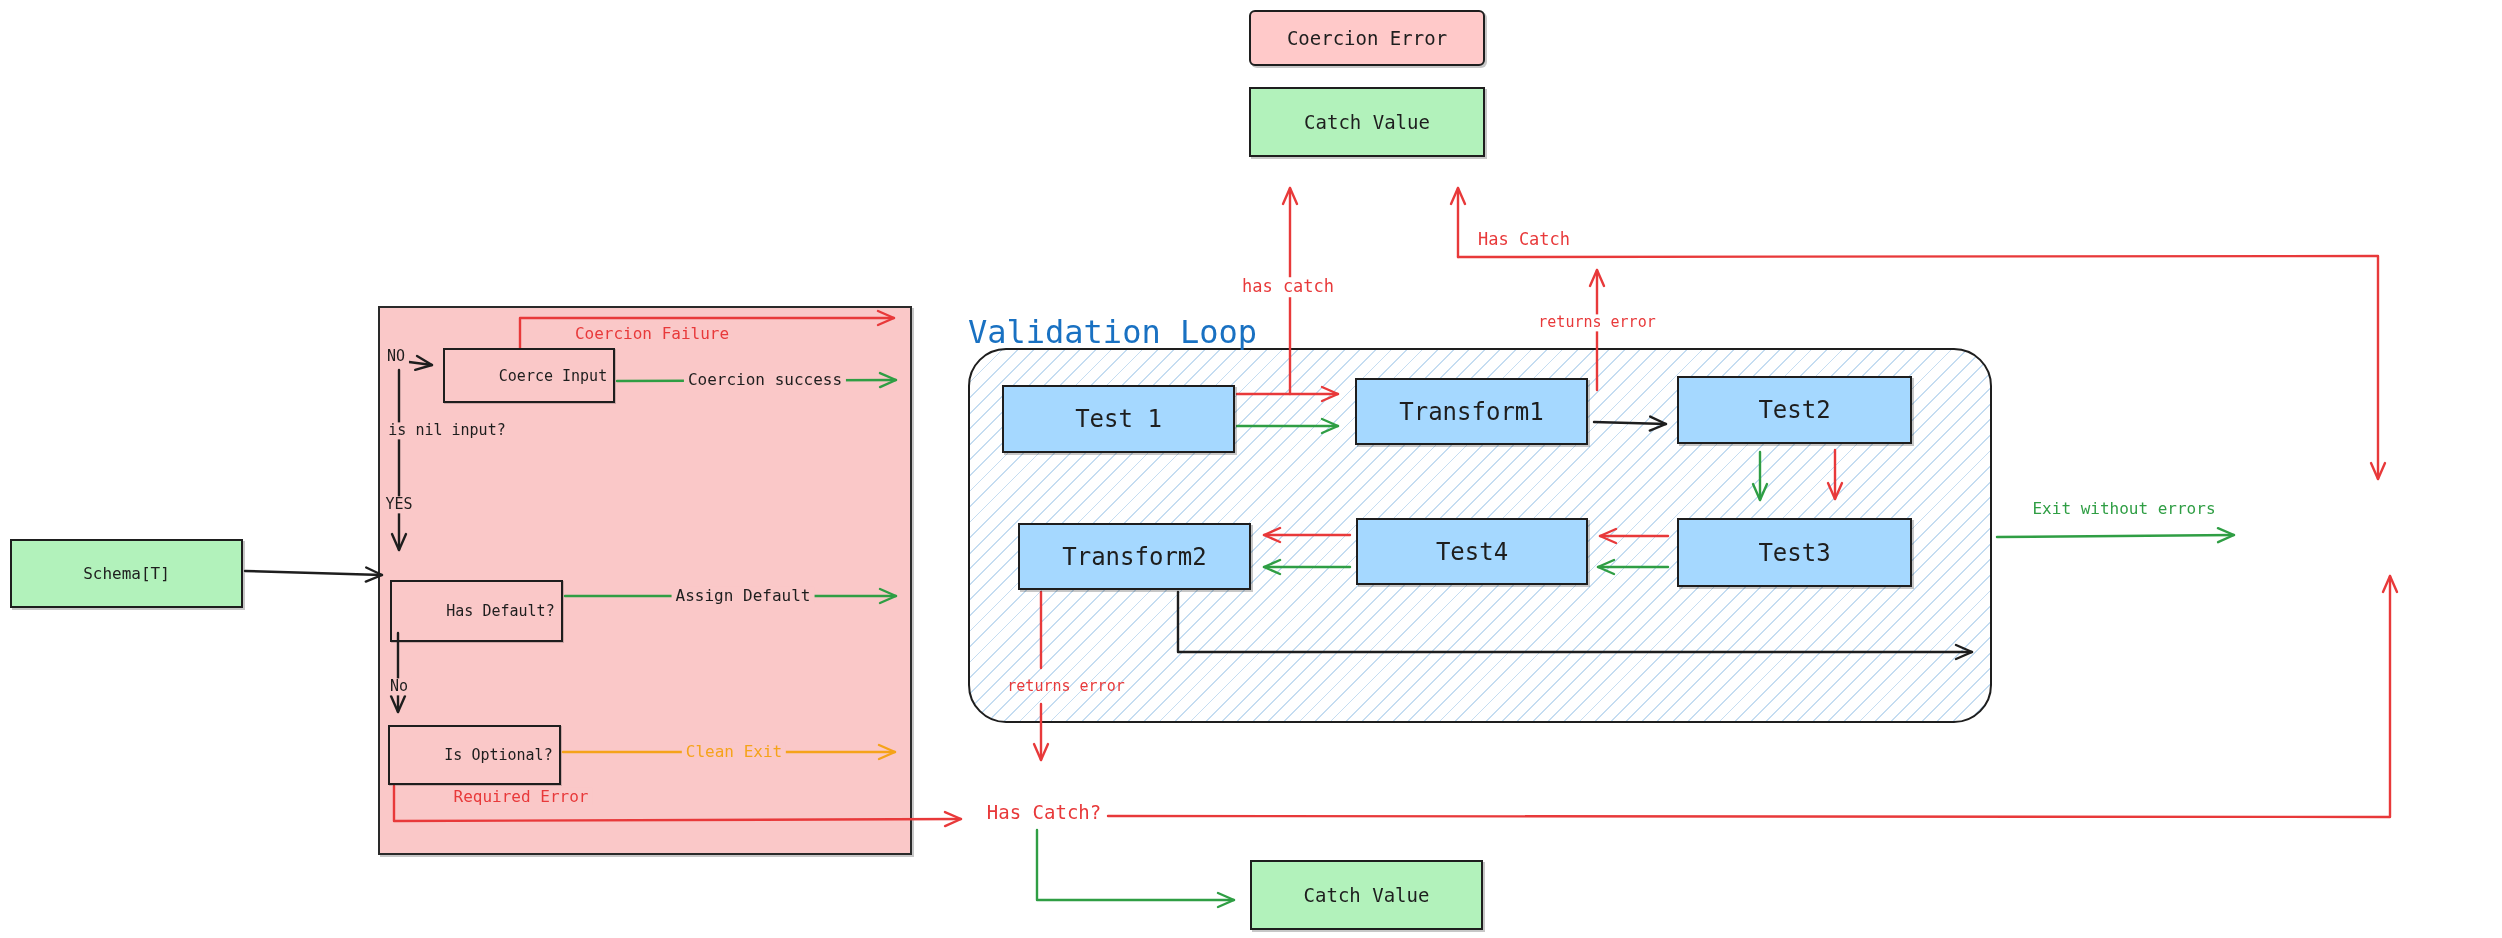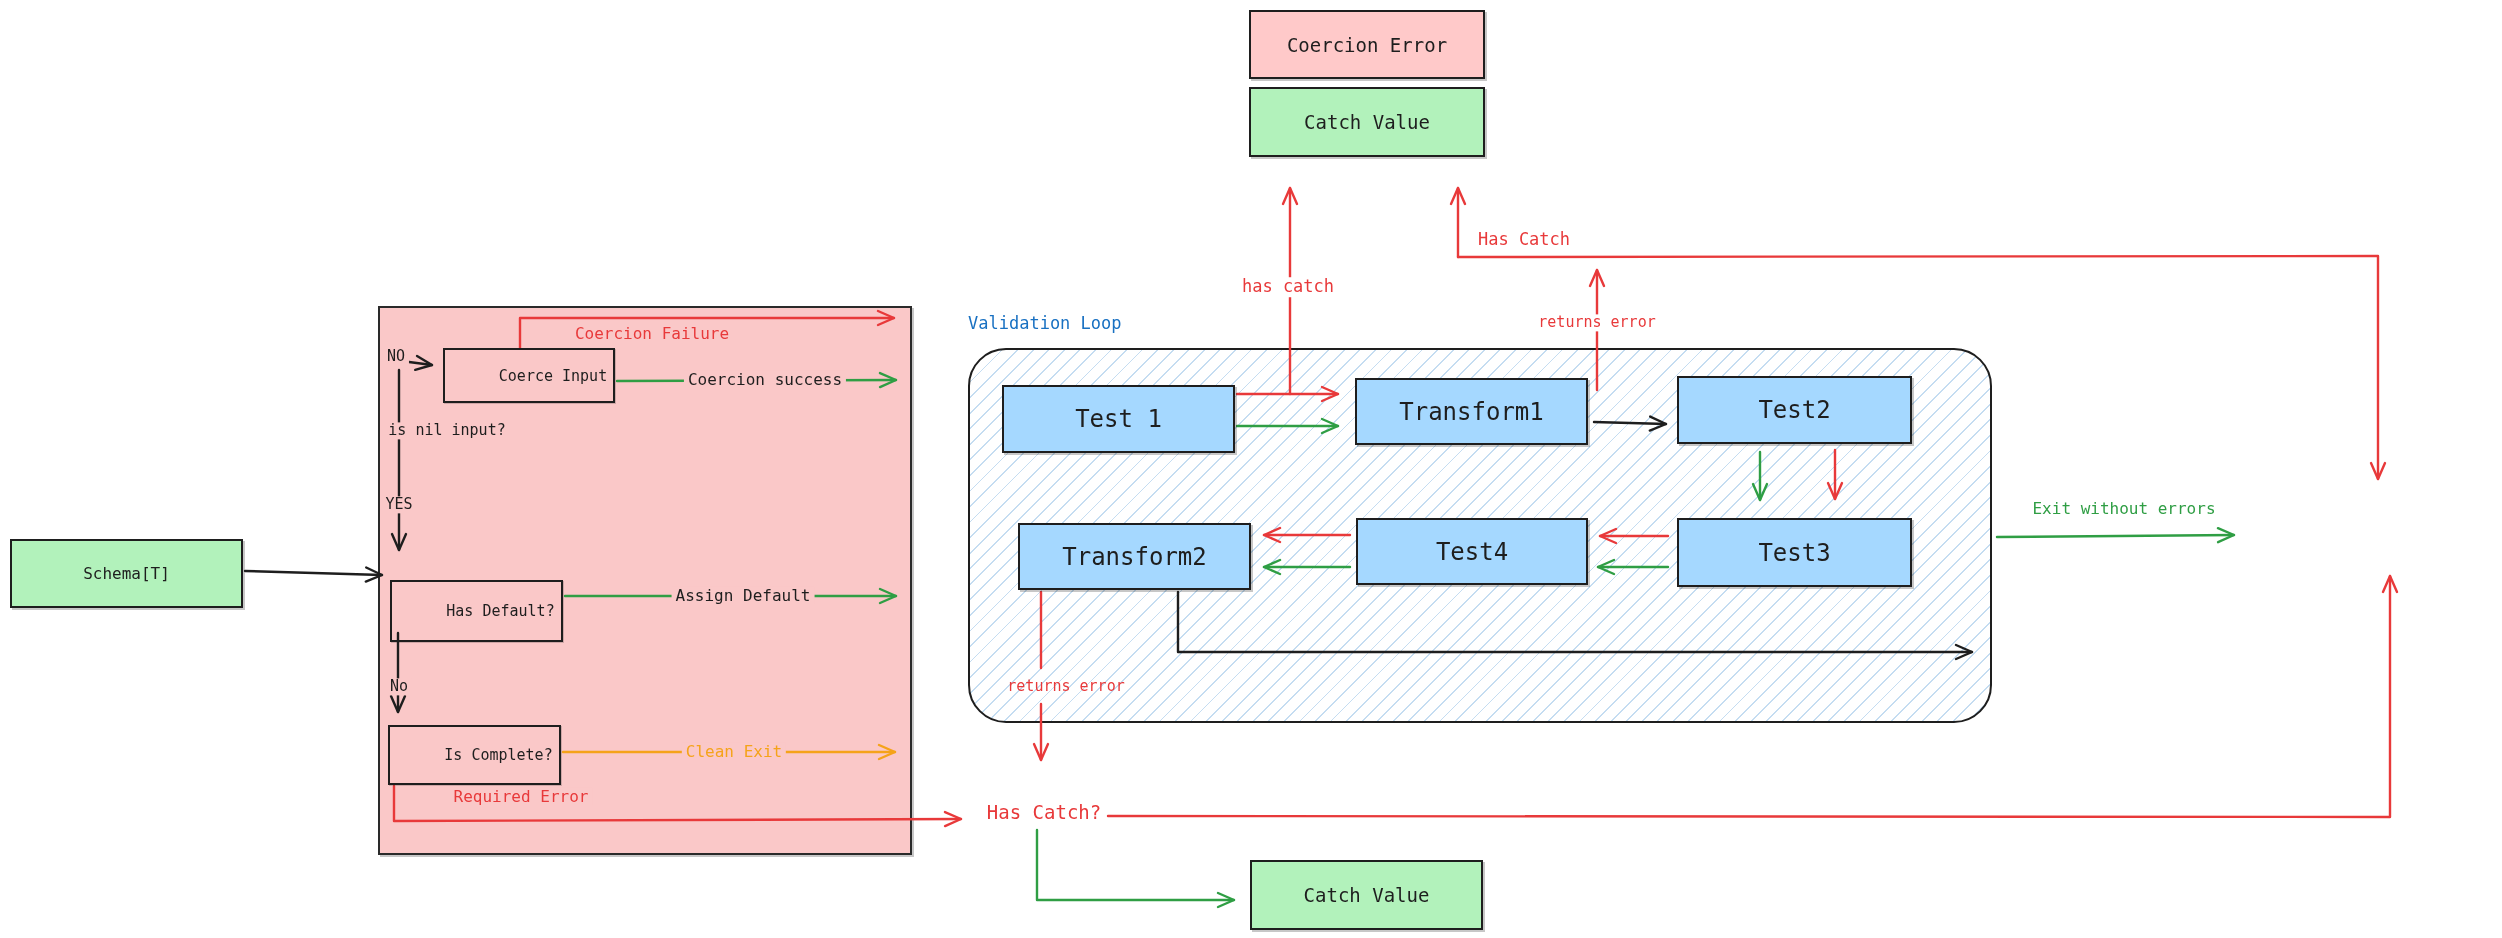--- a/index.html
+++ b/index.html
@@ -16,21 +16,21 @@
           background:var(--c-pink_region);border:2.4px solid #2a2a2a;box-sizing:border-box;
           box-shadow:2px 2px 0 rgba(30,30,30,.25);}
   .loop-container{position:absolute;left:968px;top:348px;width:1024px;height:375px;
           box-sizing:border-box;border:2.6px solid var(--c-ink);border-radius:38px;
           background:repeating-linear-gradient(135deg,rgba(116,173,222,.42) 0 1.3px,rgba(0,0,0,0) 1.3px 11px),#ffffff;}
   .lbl{position:absolute;transform:translate(-50%,-50%);white-space:nowrap;line-height:1.15;}
   .lbl-tl{position:absolute;white-space:nowrap;line-height:1.15;}
   .c-red{color:var(--c-red);} .c-green{color:var(--c-green);} .c-orange{color:var(--c-orange);}
   .c-blue{color:var(--c-blue);} .c-ink{color:var(--c-ink);}
   .s15{font-size:15px;padding-left:48px;} .s17{font-size:17px;} .s18{font-size:16px;} .s19{font-size:19px;}
-  .s20{font-size:24px;} .s25{font-size:17px;}
+  .s20{font-size:24px;} .s25{font-size:32px;}
   .pinkbg{background:var(--c-pink_region);padding:0 4px;}
   .whitebg{background:#ffffff;padding:0 4px;}
   svg.wires{position:absolute;left:0;top:0;pointer-events:none;}
   .st-k{stroke:var(--c-ink);} .st-r{stroke:var(--c-red);} .st-g{stroke:var(--c-green);} .st-o{stroke:var(--c-orange);}
   svg .wire{fill:none;stroke-width:2.4px;stroke-linecap:round;stroke-linejoin:round;}
   .z1{z-index:1;} .z2{z-index:2;} .z3{z-index:3;} .z4{z-index:4;}
 </style>
 </head>
 <body>
 
@@ -82,37 +82,37 @@
     <path class="wire st-g" marker-end="url(#m-g)" d="M1237 426 L1338 426"></path>
     <path class="wire st-g" marker-end="url(#m-g)" d="M1760 452 L1760 500"></path>
     <path class="wire st-g" marker-end="url(#m-g)" d="M1668 567 L1598 567"></path>
     <path class="wire st-g" marker-end="url(#m-g)" d="M1350 567 L1264 567"></path>
     <path class="wire st-g" marker-end="url(#m-g)" d="M1997 537 L2234 535"></path>
     <path class="wire st-g" marker-end="url(#m-g)" d="M1037 830 L1037 900 L1234 900"></path>
 
     <path class="wire st-o" marker-end="url(#m-o)" d="M563 752 L895 752"></path>
   </svg>
 
-  <div class="box f-pink z3 s19" style="left:1249px;top:10px;width:236px;height:69px;">
+  <div class="box f-pink z3 s19" style="left:1249px;top:10px;width:236px;height:56px;border-radius:6px;">
       <span>Coercion Error</span>
     </div>
   <div class="box f-green z3 s19" style="left:1249px;top:87px;width:236px;height:70px;">
       <span>Catch Value</span>
     </div>
   <div class="box f-green z3 s18" style="left:10px;top:539px;width:233px;height:69px;">
       <span>Schema[T]</span>
     </div>
   <div class="box f-clear z3 s15" style="left:443px;top:348px;width:172px;height:55px;">
       <span>Coerce Input</span>
     </div>
   <div class="box f-clear z3 s15" style="left:390px;top:580px;width:173px;height:62px;text-align:right;">
       <span>Has Default?</span>
     </div>
   <div class="box f-clear z3 s15" style="left:388px;top:725px;width:173px;height:60px;">
-      <span>Is Complete?</span>
+      <span>Is Optional?</span>
     </div>
   <div class="box f-blue z3 s20" style="left:1002px;top:385px;width:233px;height:68px;">
       <span>Test 1</span>
     </div>
   <div class="box f-blue z3 s20" style="left:1355px;top:378px;width:233px;height:67px;">
       <span>Transform1</span>
     </div>
   <div class="box f-blue z3 s20" style="left:1677px;top:376px;width:235px;height:68px;">
       <span>Test2</span>
     </div>

